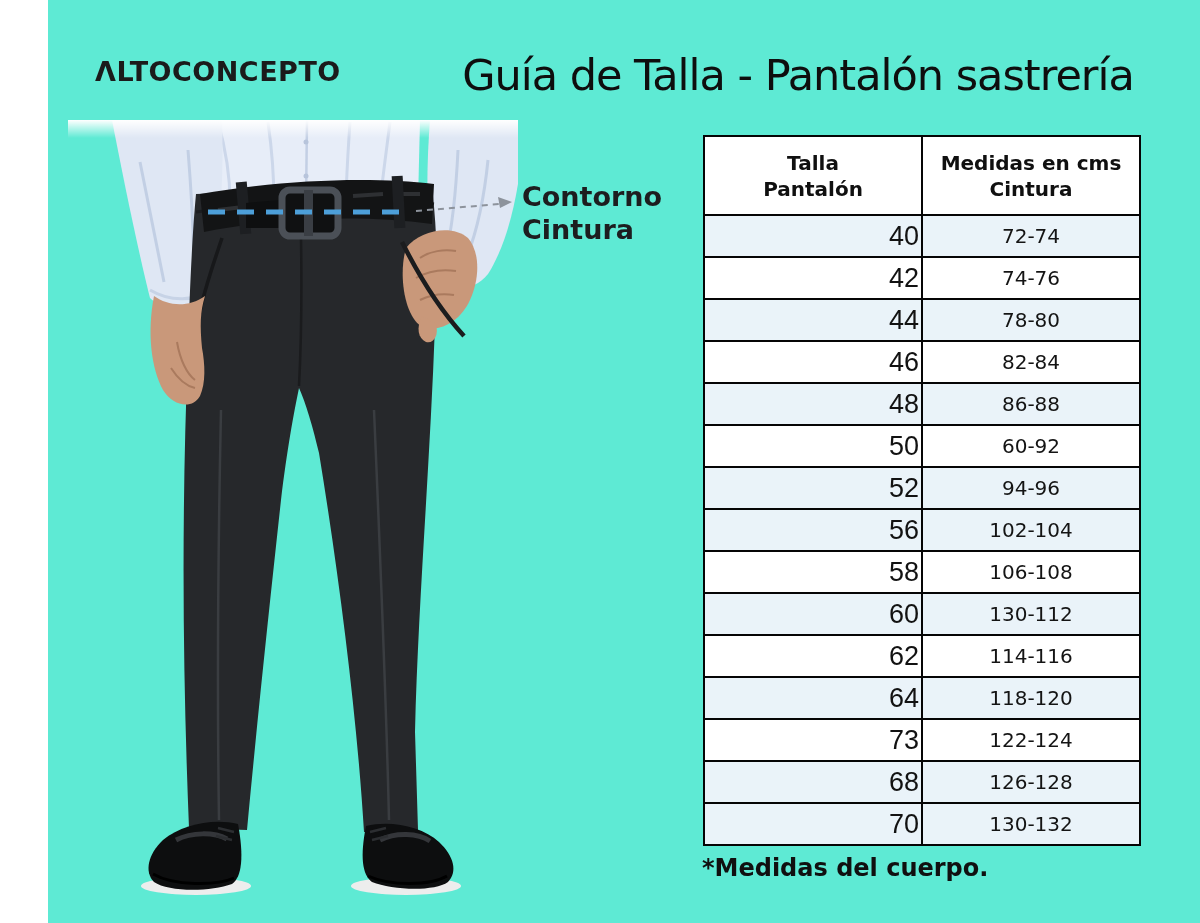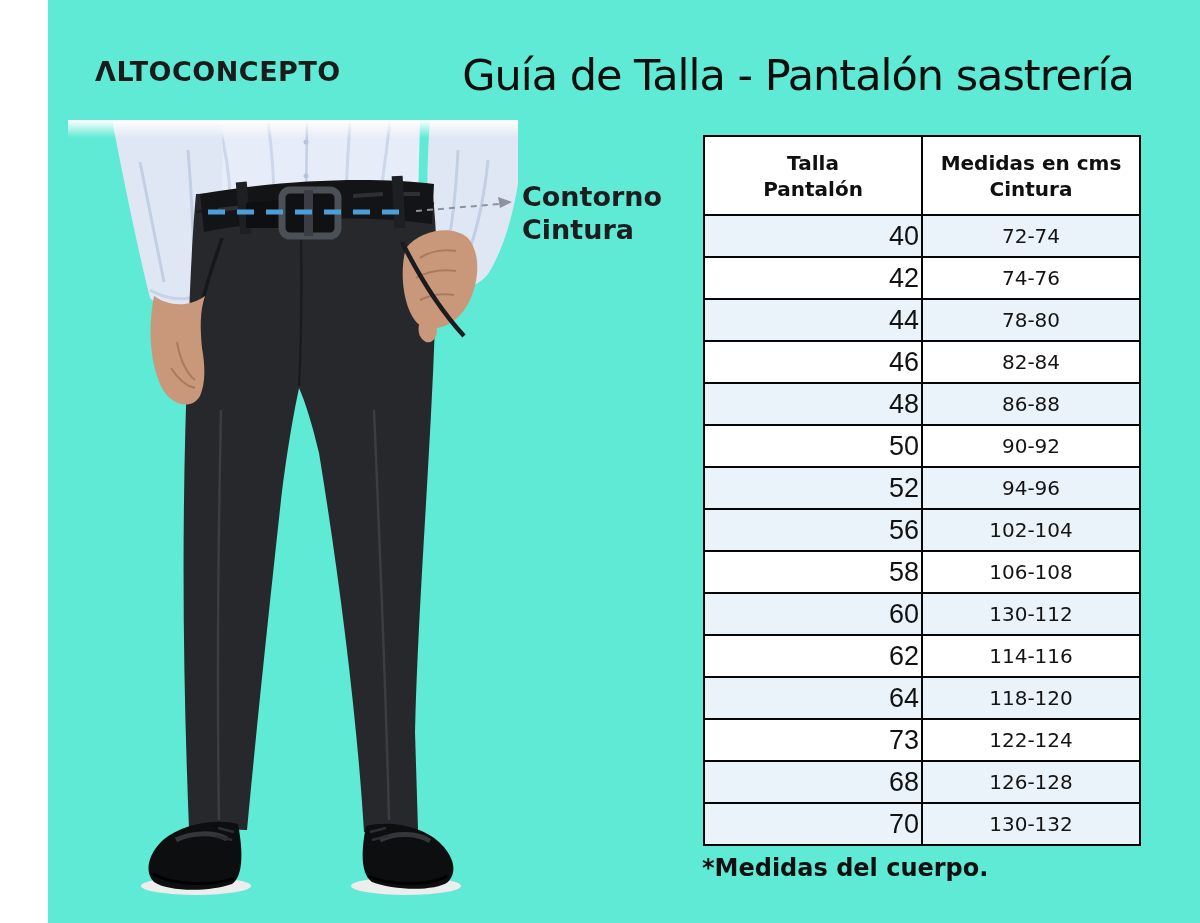--- a/index.html
+++ b/index.html
@@ -165,21 +165,21 @@
           <tr>
             <td class="size-col">46</td>
             <td class="waist-col">82-84</td>
           </tr>
           <tr class="shaded">
             <td class="size-col">48</td>
             <td class="waist-col">86-88</td>
           </tr>
           <tr>
             <td class="size-col">50</td>
-            <td class="waist-col">90-92</td>
+            <td class="waist-col">60-92</td>
           </tr>
           <tr class="shaded">
             <td class="size-col">52</td>
             <td class="waist-col">94-96</td>
           </tr>
           <tr class="shaded">
             <td class="size-col">56</td>
             <td class="waist-col">102-104</td>
           </tr>
           <tr>

